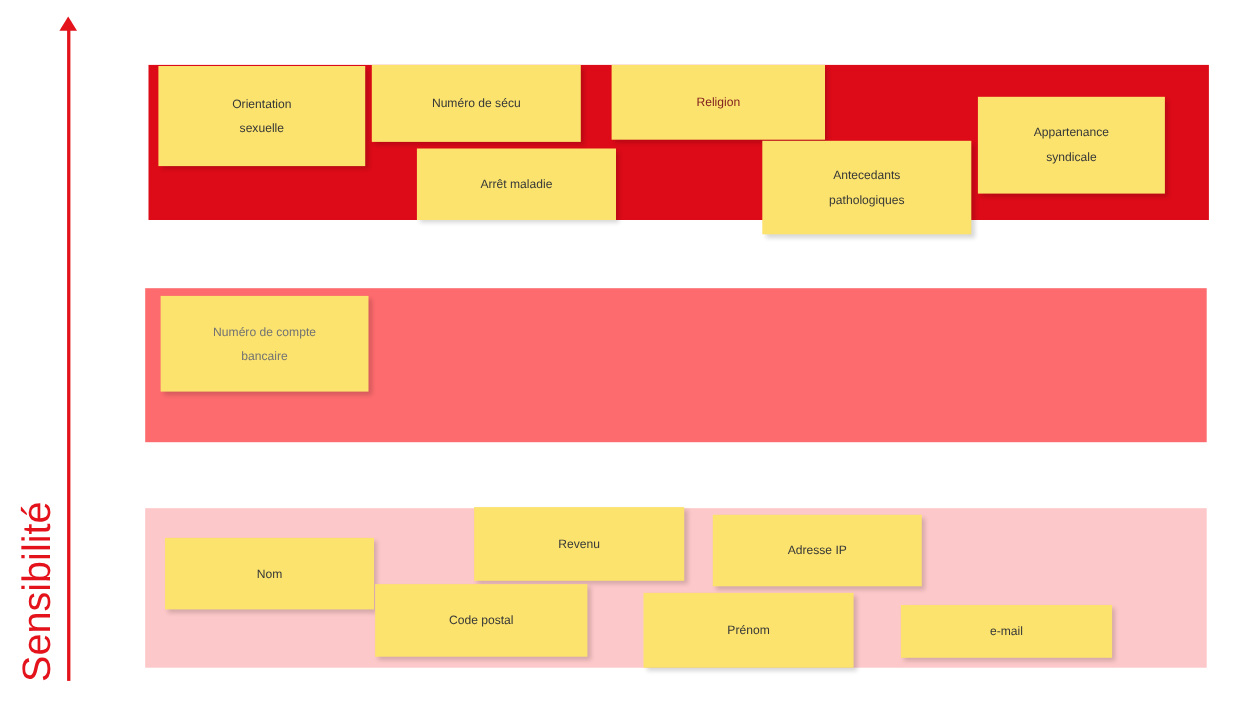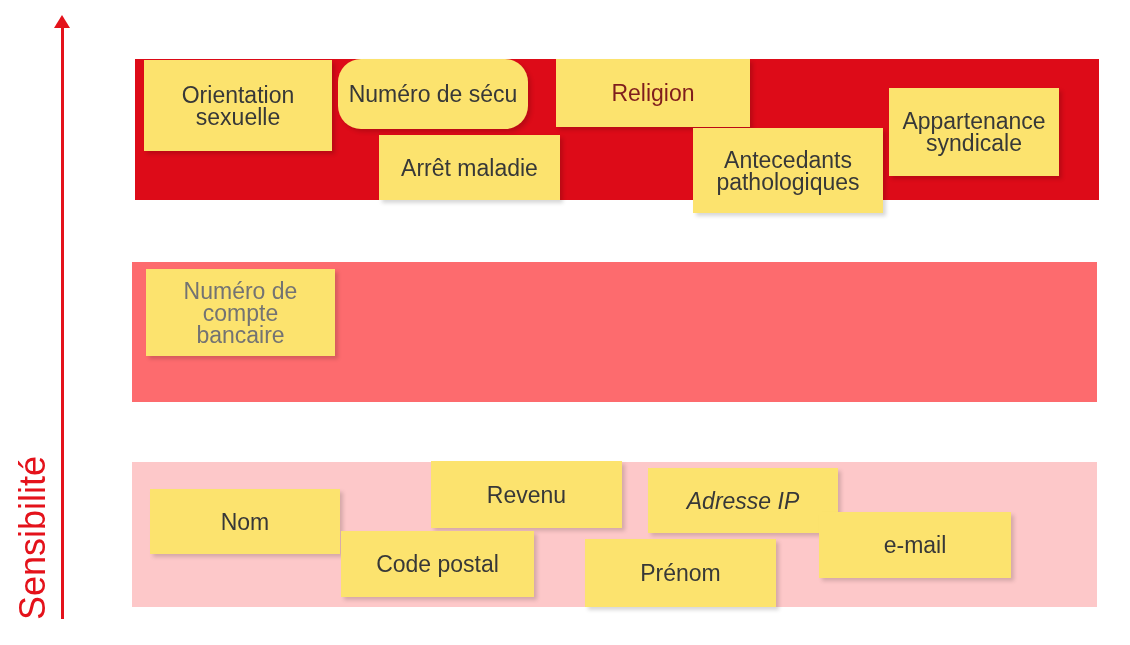--- a/index.html
+++ b/index.html
@@ -82,21 +82,21 @@
     background: #fce islands;
   }
   .card {
     background: #fce36e;
     box-shadow: 3px 3px 4px rgba(0,0,0,0.16);
     display: flex;
     align-items: center;
     justify-content: center;
     text-align: center;
     color: #373838;
-    font-size: 23px;
+    font-size: 11px;
     line-height: 22px;
     padding: 0 8px;
     box-sizing: border-box;
     font-family: "Liberation Sans", sans-serif;
   }
   .card span { display: block; white-space: pre-line; }
 </style>
 </head>
 <body>
 
@@ -111,21 +111,21 @@
   <div id="bands-layer">
       <div class="band" style="left: 135px; top: 59px; width: 964px; height: 141px; background: rgb(221, 11, 24);"></div>
       <div class="band" style="left: 132px; top: 262px; width: 965px; height: 140px; background: rgb(253, 107, 110);"></div>
       <div class="band" style="left: 132px; top: 462px; width: 965px; height: 145px; background: rgb(253, 200, 201);"></div>
     </div>
   <div id="cards-layer">
       <div class="card" style="left: 144px; top: 60px; width: 188px; height: 91px; background: rgb(252, 227, 110); color: rgb(55, 56, 56);">
         <span>Orientation
 sexuelle</span>
       </div>
-      <div class="card" style="left: 338px; top: 59px; width: 190px; height: 70px; background: rgb(252, 227, 110); color: rgb(55, 56, 56); border-radius: 23px;">
+      <div class="card" style="left: 338px; top: 59px; width: 190px; height: 70px; background: rgb(252, 227, 110); color: rgb(55, 56, 56);">
         <span>Numéro de sécu</span>
       </div>
       <div class="card" style="left: 556px; top: 59px; width: 194px; height: 68px; background: rgb(252, 227, 110); color: #7f1d1d;">
         <span>Religion</span>
       </div>
       <div class="card" style="left: 889px; top: 44px; width: 170px; height: 88px; background: rgb(252, 227, 110); color: rgb(55, 56, 56); margin-top: 44px;">
         <span>Appartenance
 syndicale</span>
       </div>
       <div class="card" style="left: 379px; top: 135px; width: 181px; height: 65px; background: rgb(252, 227, 110); color: rgb(55, 56, 56);">
@@ -138,27 +138,27 @@
       <div class="card" style="left: 146px; top: 269px; width: 189px; height: 87px; background: rgb(252, 227, 110); color: #737373;">
         <span>Numéro de compte
 bancaire</span>
       </div>
       <div class="card" style="left: 150px; top: 489px; width: 190px; height: 65px; background: rgb(252, 227, 110); color: rgb(55, 56, 56);">
         <span>Nom</span>
       </div>
       <div class="card" style="left: 431px; top: 461px; width: 191px; height: 67px; background: rgb(252, 227, 110); color: rgb(55, 56, 56);">
         <span>Revenu</span>
       </div>
-      <div class="card" style="left: 648px; top: 468px; width: 190px; height: 65px; background: rgb(252, 227, 110); color: rgb(55, 56, 56); font-style: italic;">
+      <div class="card" style="left: 648px; top: 468px; width: 190px; height: 65px; background: rgb(252, 227, 110); color: rgb(55, 56, 56);">
         <span>Adresse IP</span>
       </div>
       <div class="card" style="left: 341px; top: 531px; width: 193px; height: 66px; background: rgb(252, 227, 110); color: rgb(55, 56, 56);">
         <span>Code postal</span>
       </div>
       <div class="card" style="left: 585px; top: 539px; width: 191px; height: 68px; background: rgb(252, 227, 110); color: rgb(55, 56, 56);">
         <span>Prénom</span>
       </div>
-      <div class="card" style="left: 819px; top: 512px; width: 192px; height: 66px; background: rgb(252, 227, 110); color: rgb(55, 56, 56);">
+      <div class="card" style="left: 819px; top: 550px; width: 192px; height: 48px; background: rgb(252, 227, 110); color: rgb(55, 56, 56);">
         <span>e-mail</span>
       </div>
     </div>
 
 </div>
 
 </body></html>

